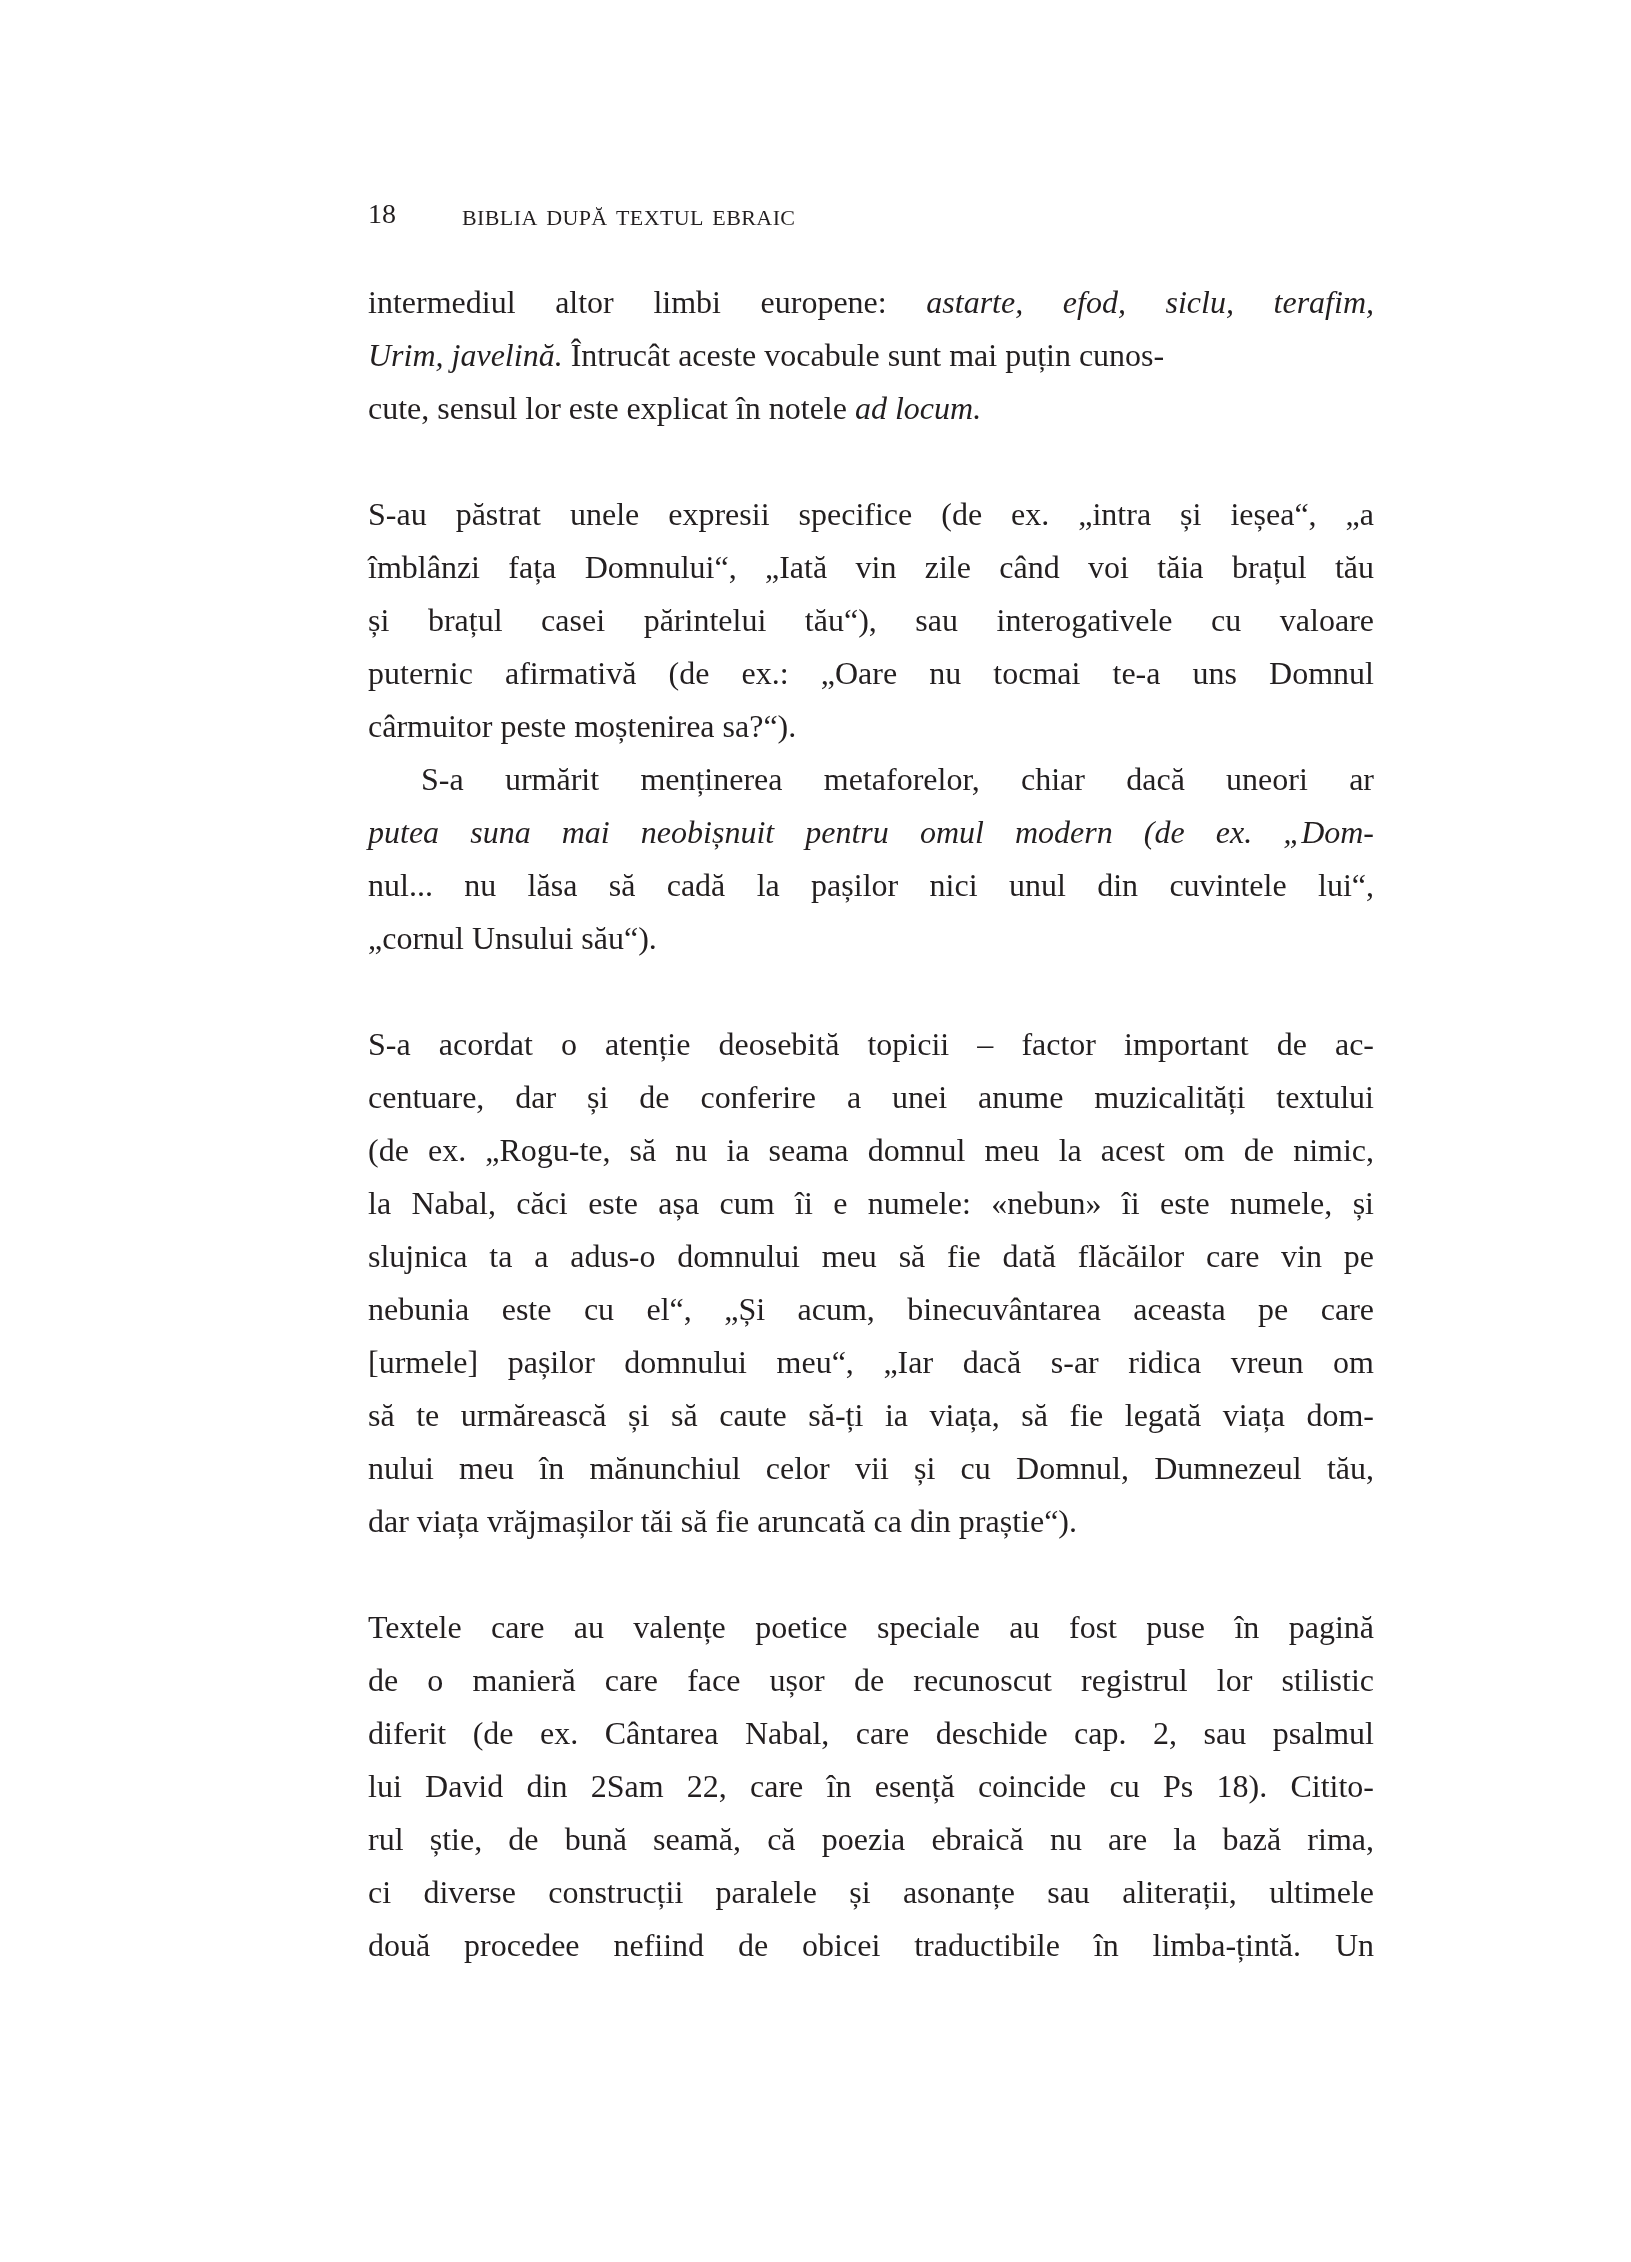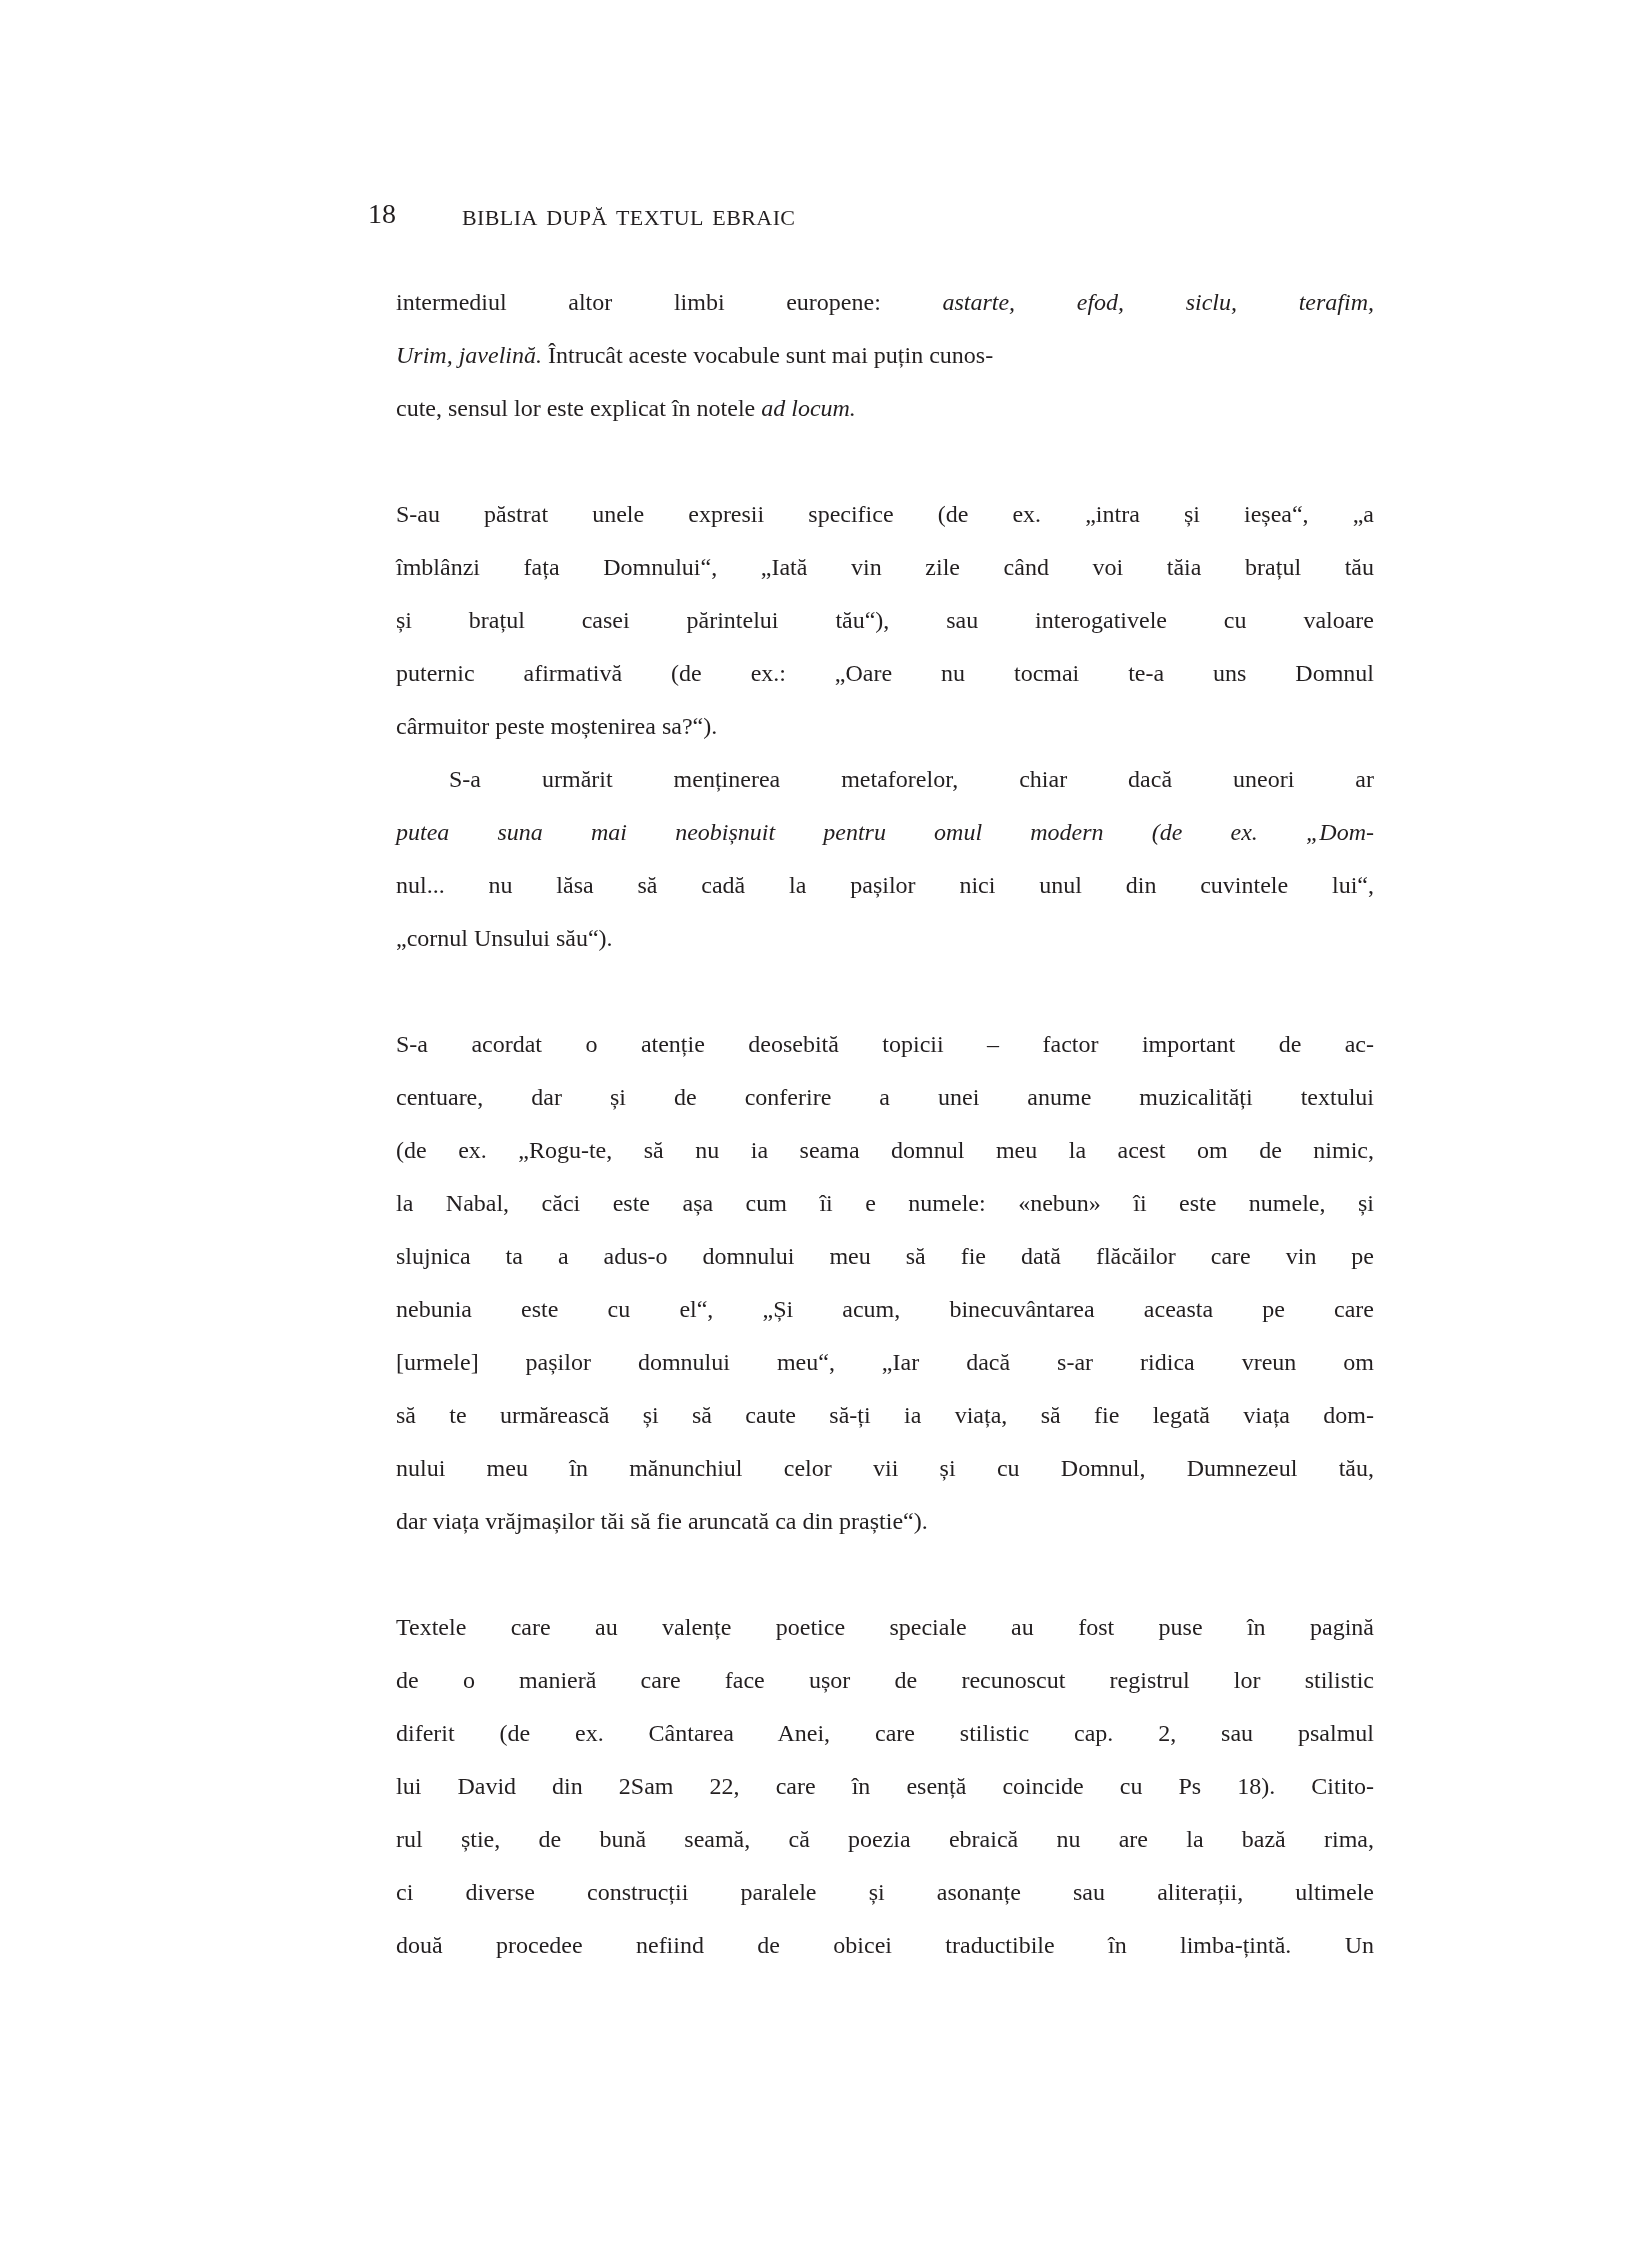--- a/index.html
+++ b/index.html
@@ -42,26 +42,25 @@
   .text-block {
     position: absolute;
     left: 368px;
     top: 276px;
     width: 1006px;
   }
   .line {
     display: block;
     height: 53px;
     line-height: 53px;
-    font-size: 24px;
+    font-size: 32px;
     text-align: justify;
     text-align-last: justify;
     white-space: nowrap;
     overflow: visible;
-    margin-left: 28px;
   }
   .line.last {
     text-align-last: left;
   }
   .line.indent {
     padding-left: 53px;
     box-sizing: border-box;
   }
   .line .seg-italic {
     font-style: italic;
@@ -112,20 +111,20 @@
       <div class="line" style="white-space: nowrap;"><span class="justify-wrap" style="word-spacing: 0px;"><span>nebunia este cu el“, „Și acum, binecuvântarea aceasta pe care</span></span></div>
       <div class="line" style="white-space: nowrap;"><span class="justify-wrap" style="word-spacing: 0px;"><span>[urmele] pașilor domnului meu“, „Iar dacă s-ar ridica vreun om</span></span></div>
       <div class="line" style="white-space: nowrap;"><span class="justify-wrap" style="word-spacing: 0px;"><span>să te urmărească și să caute să-ți ia viața, să fie legată viața dom-</span></span></div>
       <div class="line" style="white-space: nowrap;"><span class="justify-wrap" style="word-spacing: 0px;"><span>nului meu în mănunchiul celor vii și cu Domnul, Dumnezeul tău,</span></span></div>
       <div class="line last" style="white-space: nowrap;"><span class="justify-wrap"><span>dar viața vrăjmașilor tăi să fie aruncată ca din praștie“).</span></span></div>
     </div>
     <div class="para-gap"></div>
     <div class="paragraph">
       <div class="line" style="white-space: nowrap;"><span class="justify-wrap" style="word-spacing: 0px;"><span>Textele care au valențe poetice speciale au fost puse în pagină</span></span></div>
       <div class="line" style="white-space: nowrap;"><span class="justify-wrap" style="word-spacing: 0px;"><span>de o manieră care face ușor de recunoscut registrul lor stilistic</span></span></div>
-      <div class="line" style="white-space: nowrap;"><span class="justify-wrap" style="word-spacing: 0px;"><span>diferit (de ex. Cântarea Anei, care stilistic cap. 2, sau psalmul</span></span></div>
+      <div class="line" style="white-space: nowrap;"><span class="justify-wrap" style="word-spacing: 0px;"><span>diferit (de ex. Cântarea Nabal, care deschide cap. 2, sau psalmul</span></span></div>
       <div class="line" style="white-space: nowrap;"><span class="justify-wrap" style="word-spacing: 0px;"><span>lui David din 2Sam 22, care în esență coincide cu Ps 18). Citito-</span></span></div>
       <div class="line" style="white-space: nowrap;"><span class="justify-wrap" style="word-spacing: 0px;"><span>rul știe, de bună seamă, că poezia ebraică nu are la bază rima,</span></span></div>
       <div class="line" style="white-space: nowrap;"><span class="justify-wrap" style="word-spacing: 0px;"><span>ci diverse construcții paralele și asonanțe sau aliterații, ultimele</span></span></div>
       <div class="line" style="white-space: nowrap;"><span class="justify-wrap" style="word-spacing: 0px;"><span>două procedee nefiind de obicei traductibile în limba-țintă. Un</span></span></div>
     </div>
   </div>
 
 
 </body></html>

